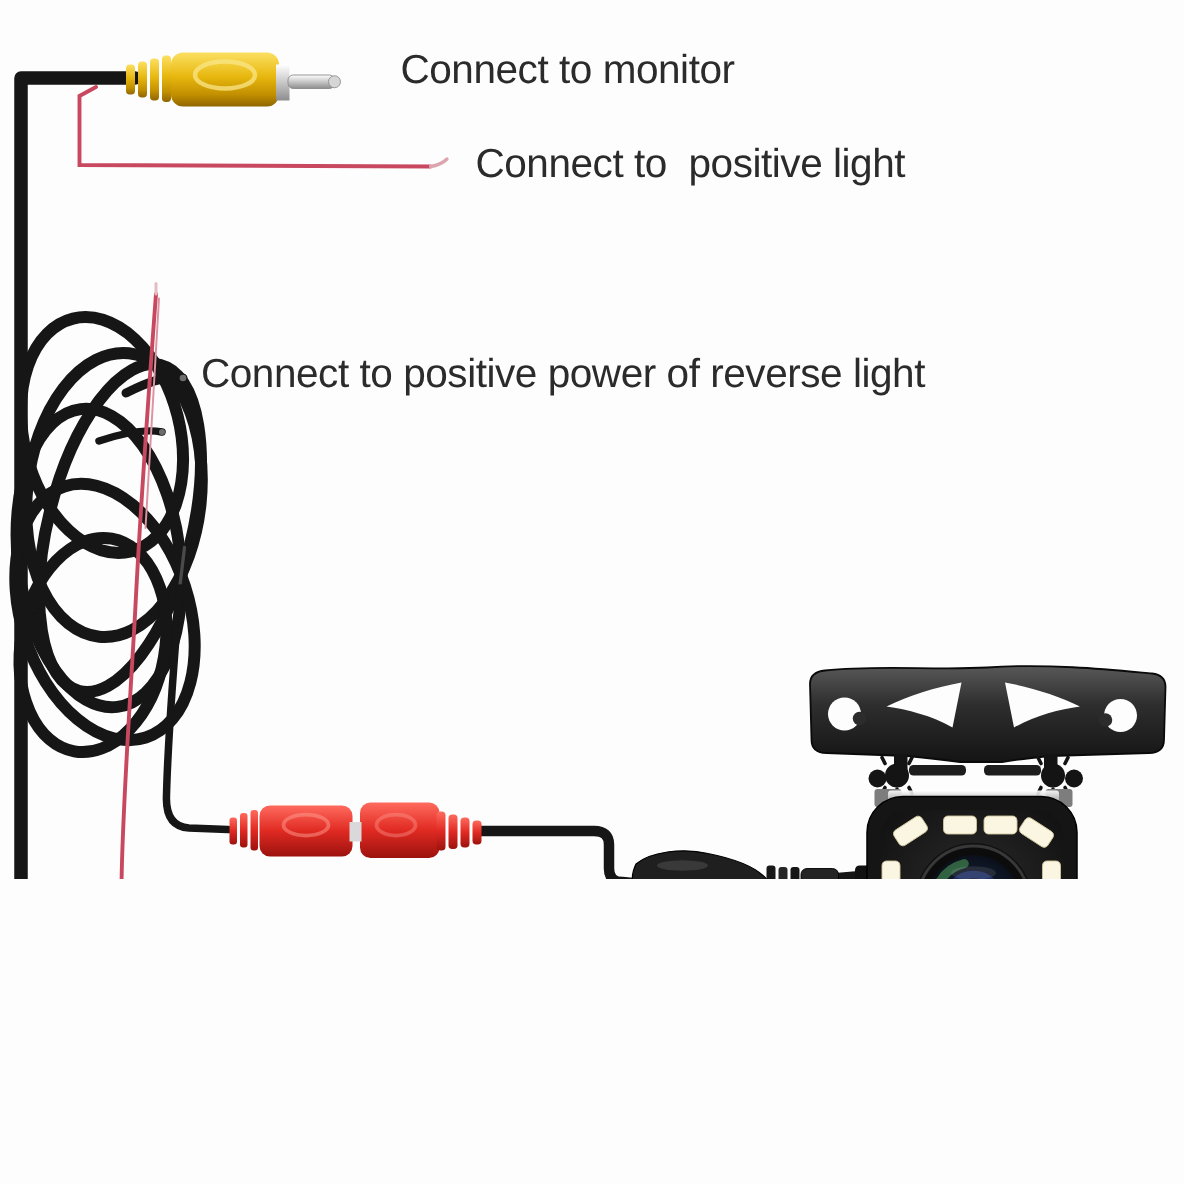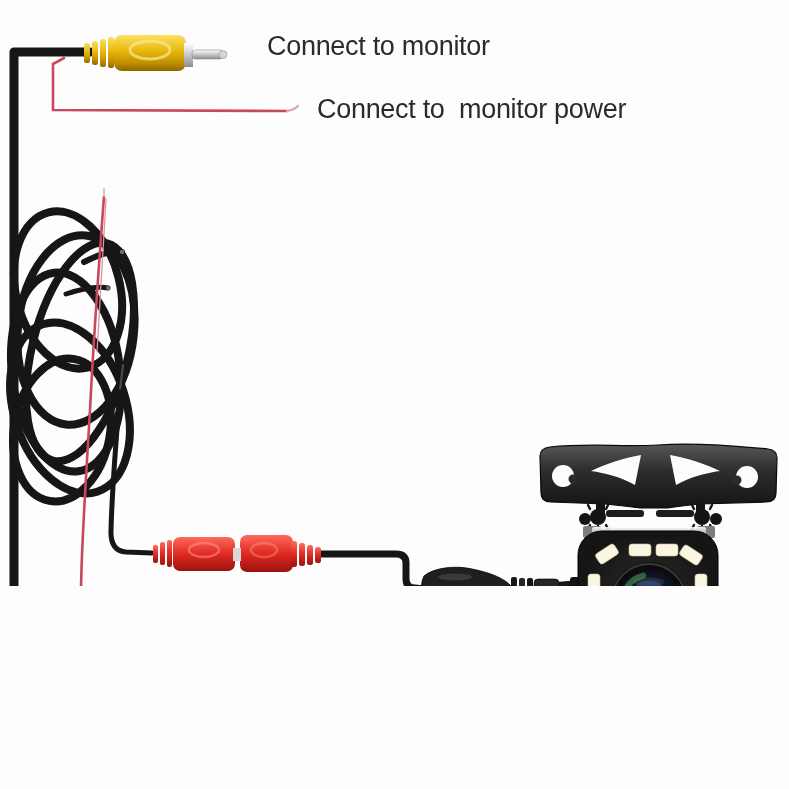--- a/index.html
+++ b/index.html
@@ -224,15 +224,16 @@
       <circle cx="649" cy="601" r="12" fill="none" stroke="#5e3069" stroke-width="4" stroke-dasharray="26 50" stroke-linecap="round" transform="rotate(-95 649 601)" opacity="0.65"></circle>
       <circle cx="649" cy="601" r="7.5" fill="#05070c"></circle>
       <circle cx="640" cy="593" r="2.6" fill="#ccd5e2"></circle>
       <circle cx="658" cy="612" r="1.6" fill="#7e93ad" opacity="0.7"></circle>
       <ellipse cx="649" cy="582" rx="15" ry="4.5" fill="#ffffff" opacity="0.1"></ellipse>
     </g>
   </g>
 </svg>
 
 <div class="label label-monitor">Connect to monitor</div>
-<div class="label label-positive-power">Connect to  monitor power</div>
+<div class="label label-positive-power">Connect to  positive light</div>
+<div class="label label-reverse-positive">Connect to positive power of reverse light</div>
 
 </div>
 
 </body></html>

